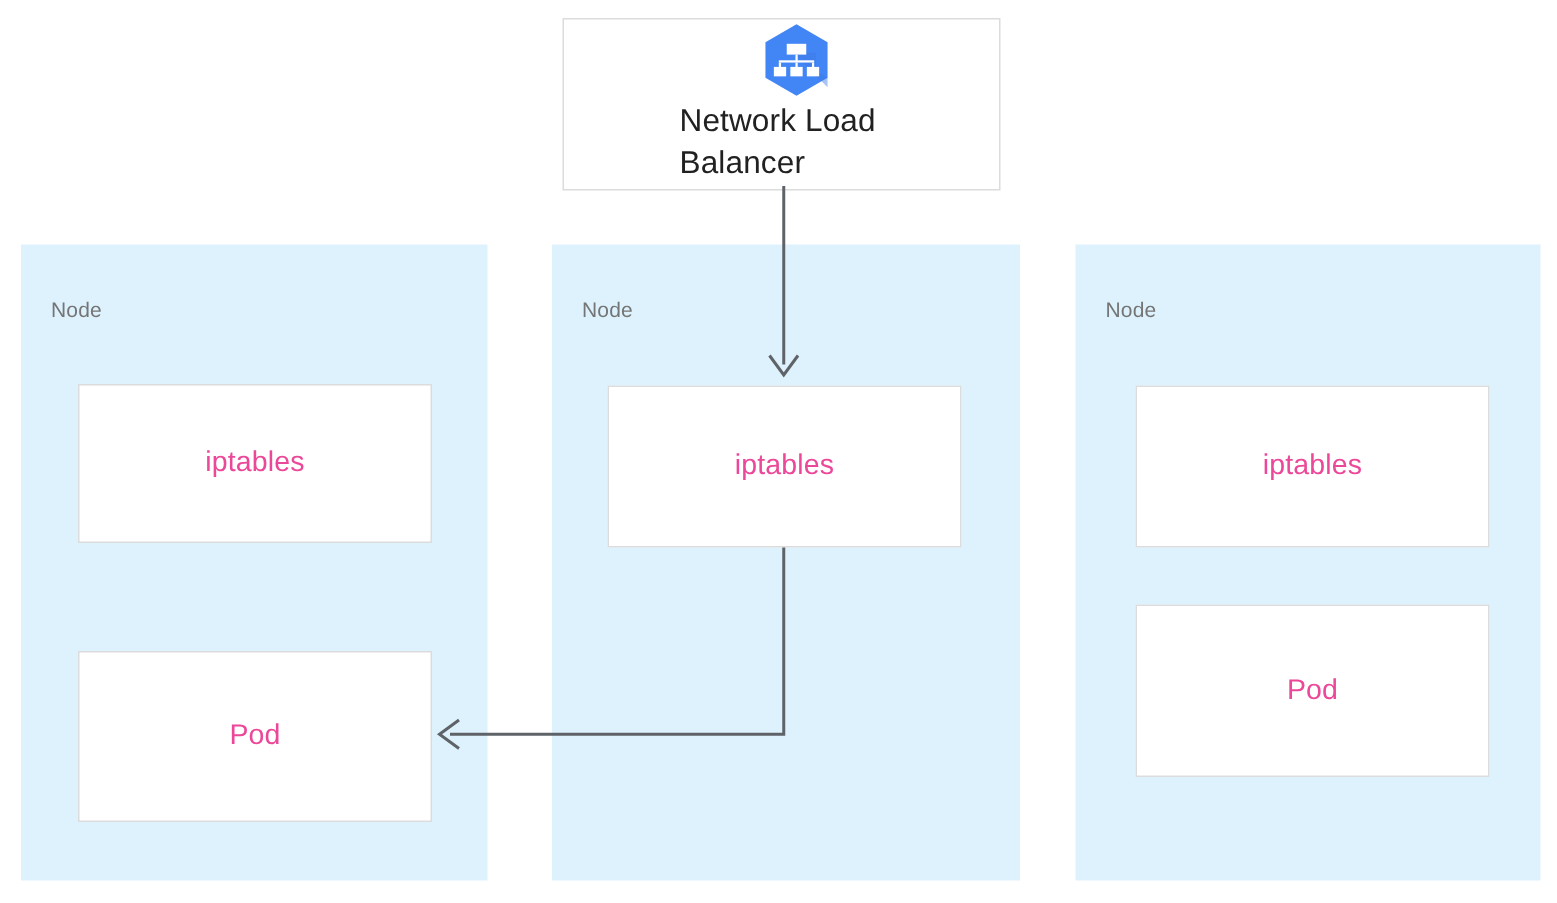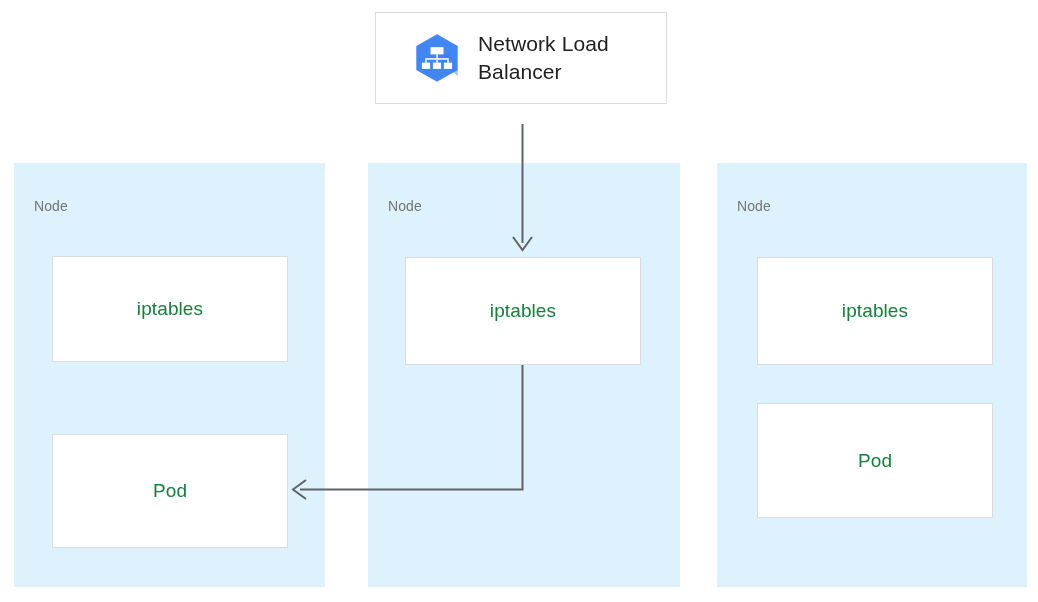--- a/index.html
+++ b/index.html
@@ -45,38 +45,38 @@
     position: absolute;
     background: #ffffff;
     border: 1px solid #dcdcdc;
     box-sizing: border-box;
     display: flex;
     align-items: center;
     justify-content: center;
   }
   .box-label {
     font-size: 19px;
-    color: #15803d;
+    color: #ec4899;
     line-height: 24px;
     text-align: left;
     letter-spacing: 0.1px;
   }
 
   
   #nlb-box {
     position: absolute;
     left: 375px;
     top: 12px;
     width: 292px;
-    height: 92px;
+    height: 115px;
     background: #ffffff;
     border: 1px solid #dcdcdc;
     box-sizing: border-box;
     display: flex;
-    flex-direction: row;
+    flex-direction: column;
     align-items: center;
     padding-left: 34px;
   }
   #nlb-icon {
     width: 54px;
     height: 54px;
     flex: 0 0 54px;
     margin-right: 14px;
   }
   #nlb-label {

